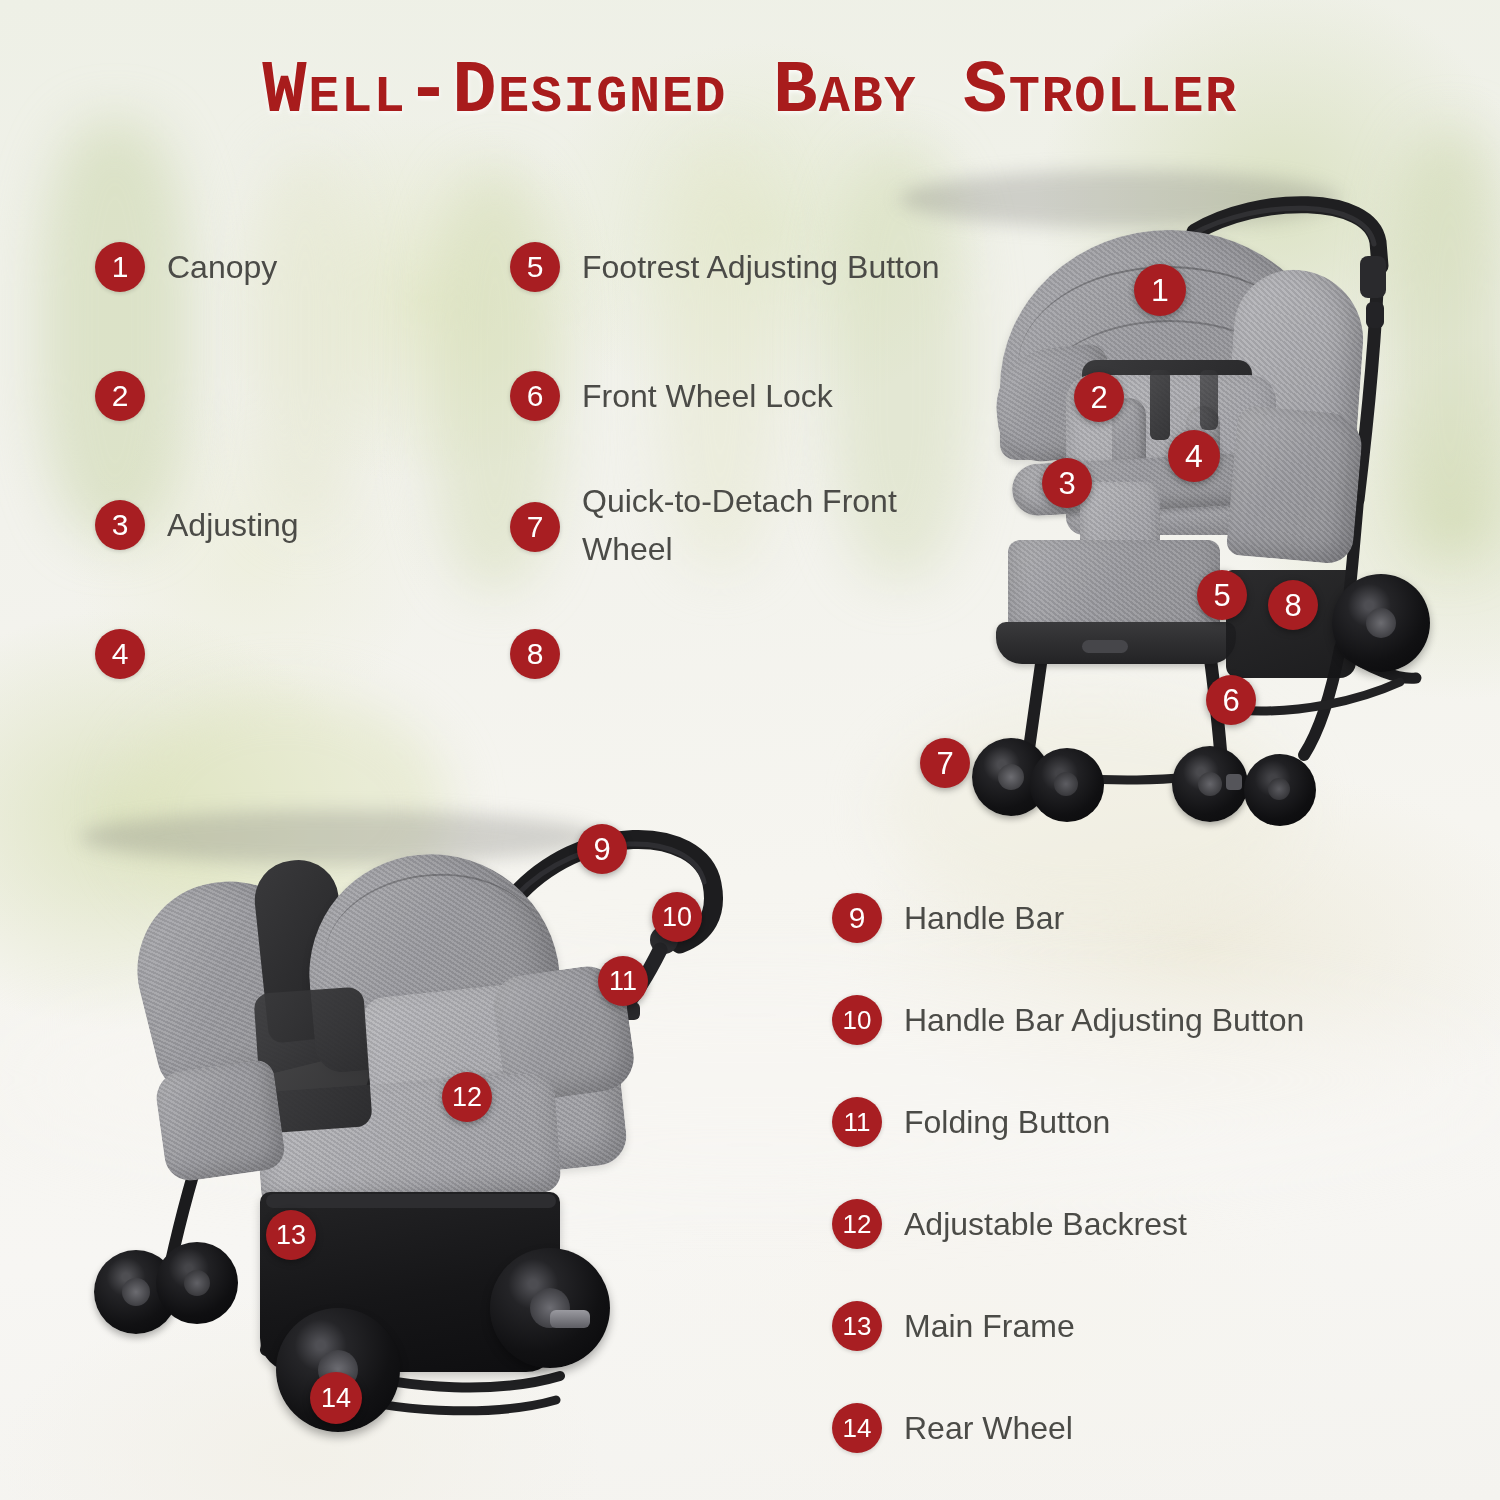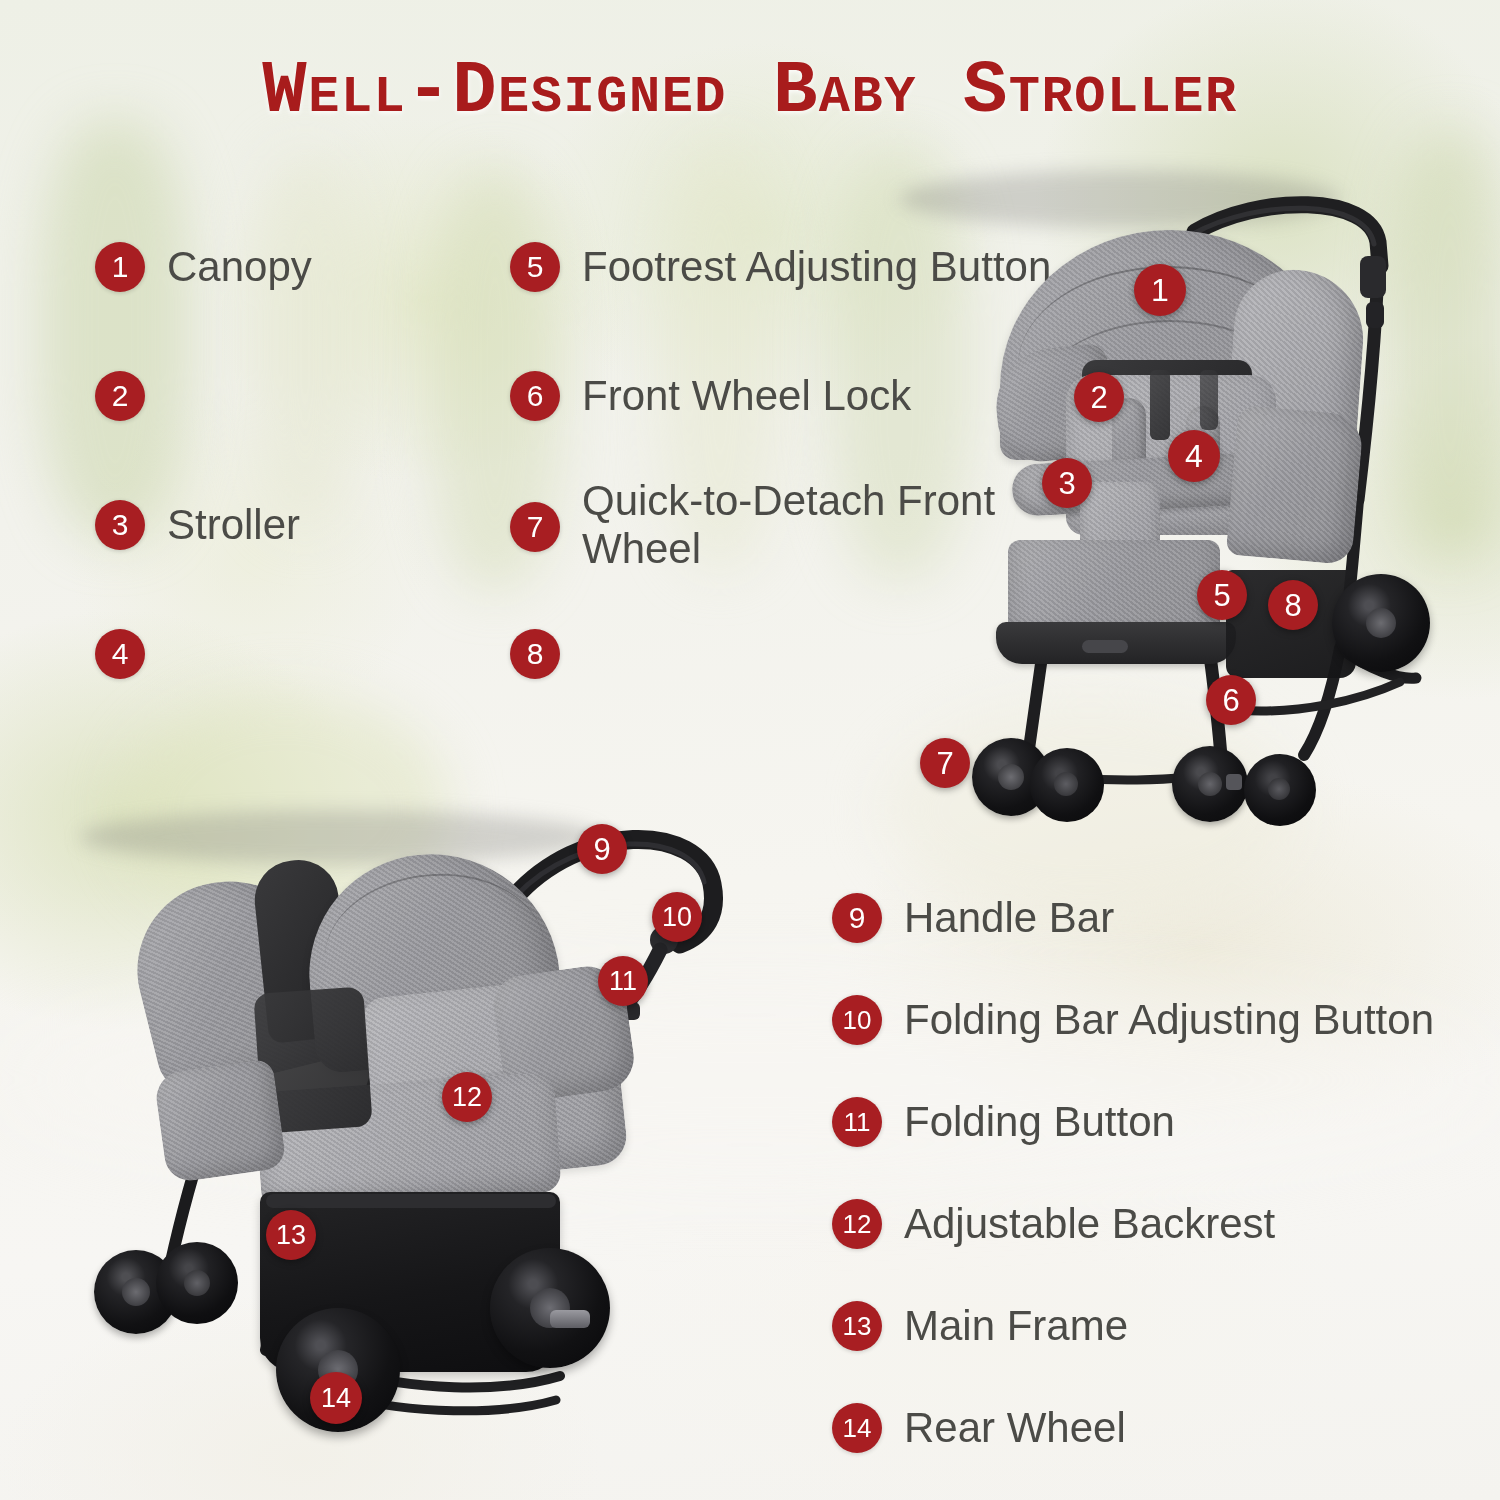--- a/index.html
+++ b/index.html
@@ -55,21 +55,21 @@
     font-size:30px;font-weight:normal;
     display:flex;align-items:center;justify-content:center;
     box-shadow:0 1px 4px rgba(0,0,0,.18);
     line-height:1;
   }
   .badge.wide{font-size:26px;}
   .legend-label{
     margin-left:22px;
     color:#4b4b47;
     font-family:"Liberation Sans Narrow","Liberation Sans",sans-serif;
-    font-size:42px;
+    font-size:32px;
     line-height:48px;
     white-space:pre-line;
     padding-top:1px;
   }
 
   
   .callout{
     position:absolute;
     border-radius:50%;
     background:#a81e22;
@@ -116,21 +116,21 @@
 
   <div class="legend-row" style="left:95px;top:242px;">
     <div class="badge">1</div>
     <div class="legend-label">Canopy</div>
   </div>
   <div class="legend-row" style="left:95px;top:371px;">
     <div class="badge">2</div>
   </div>
   <div class="legend-row" style="left:95px;top:500px;">
     <div class="badge">3</div>
-    <div class="legend-label">Stroller</div>
+    <div class="legend-label">Adjusting</div>
   </div>
   <div class="legend-row" style="left:95px;top:629px;">
     <div class="badge">4</div>
   </div>
 
   <div class="legend-row" style="left:510px;top:242px;">
     <div class="badge">5</div>
     <div class="legend-label">Footrest Adjusting Button</div>
   </div>
   <div class="legend-row" style="left:510px;top:371px;">
@@ -145,21 +145,21 @@
   <div class="legend-row" style="left:510px;top:629px;">
     <div class="badge">8</div>
   </div>
 
   <div class="legend-row" style="left:832px;top:893px;">
     <div class="badge">9</div>
     <div class="legend-label">Handle Bar</div>
   </div>
   <div class="legend-row" style="left:832px;top:995px;">
     <div class="badge wide">10</div>
-    <div class="legend-label">Folding Bar Adjusting Button</div>
+    <div class="legend-label">Handle Bar Adjusting Button</div>
   </div>
   <div class="legend-row" style="left:832px;top:1097px;">
     <div class="badge wide">11</div>
     <div class="legend-label">Folding Button</div>
   </div>
   <div class="legend-row" style="left:832px;top:1199px;">
     <div class="badge wide">12</div>
     <div class="legend-label">Adjustable Backrest</div>
   </div>
   <div class="legend-row" style="left:832px;top:1301px;">

